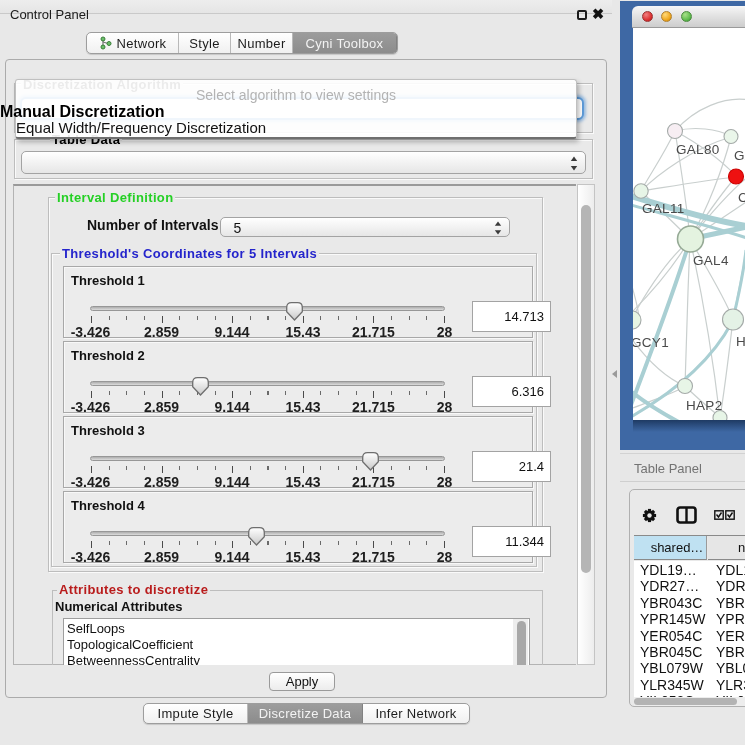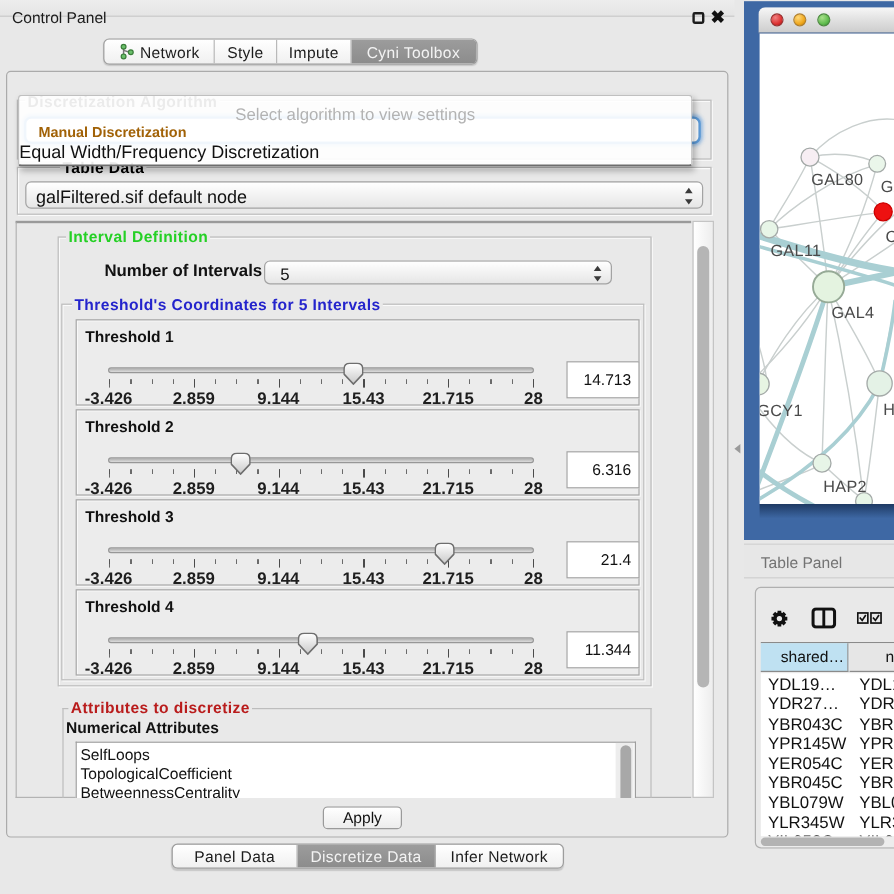--- a/index.html
+++ b/index.html
@@ -39,21 +39,21 @@
     background:#ececec; border:1px solid #a8a8a8; box-shadow:1px 1px 0 #f8f8f8, inset 1px 1px 0 #f8f8f8; }
   .tpanel .lab { position:absolute; left:7px; top:6px; font-size:13px; font-weight:bold; color:#111; }
   .track { position:absolute; left:26px; top:38.5px; width:355px; height:5px;
     background:linear-gradient(#adadad,#dcdcdc); border:1px solid #979797; border-radius:3px; }
   .ticks-min { position:absolute; left:26.5px; top:48.5px; width:355px; height:4px;
     background:repeating-linear-gradient(90deg, #6a6a6a 0 1px, transparent 1px 17.65px); }
   .ticks-maj { position:absolute; left:26.5px; top:48.5px; width:355px; height:7px;
     background:repeating-linear-gradient(90deg, #4a4a4a 0 1px, transparent 1px 70.6px); }
   .tlab { position:absolute; top:57px; transform:translateX(-50%); font-size:14px; font-weight:bold; color:#1e1e1e; }
   .thumb { position:absolute; top:34.5px; }
-  .vbox { position:absolute; left:408px; top:34px; width:61px; height:31px;
+  .vbox { position:absolute; left:408px; top:34px; width:79px; height:31px;
     background:#fff; border:1px solid #a3a3a3; font-size:13px; color:#111;
     text-align:right; padding-right:6px; line-height:29px; }
 
   
 
   
   #netframe { left:620px; top:1px; width:125px; height:449px; background:#3e68a4; }
   #nettitle { position:absolute; left:12px; top:5px; width:113px; height:22px;
      background:linear-gradient(#f7f7f7 0%, #e3e3e3 45%, #cdcdcd 100%);
      border-top-left-radius:6px; border-bottom:1px solid #9a9a9a; }
@@ -80,35 +80,34 @@
 
 <div class="abs seg-strip" style="left:86px; top:32px;">
   <div class="seg" style="width:92px;"><svg width="14" height="14" viewBox="0 0 14 14" style="margin-right:4px;">
         <line x1="4" y1="3" x2="4" y2="11" stroke="#777" stroke-width="1.2"></line>
         <line x1="4" y1="6" x2="9" y2="7.5" stroke="#777" stroke-width="1.2"></line>
         <circle cx="4" cy="3" r="2" fill="#6abf69" stroke="#3a7d3a"></circle>
         <circle cx="10" cy="7.5" r="2" fill="#6abf69" stroke="#3a7d3a"></circle>
         <circle cx="4" cy="11" r="2" fill="#6abf69" stroke="#3a7d3a"></circle>
       </svg>Network</div>
   <div class="seg" style="width:52px;">Style</div>
-  <div class="seg" style="width:62px;">Impute</div>
+  <div class="seg" style="width:62px;">Number</div>
   <div class="seg dark" style="width:104px;">Cyni Toolbox</div>
 </div>
 
 <div class="abs" id="mainpanel"></div>
 
 <div class="abs groupbox" style="left:14px; top:83px; width:579px; height:50px; background:#e9e9e9;"></div>
 <div class="abs gtitle" style="left:21px; top:76.5px; color:#222;">Discretization Algorithm</div>
 
 <div class="abs" style="left:20px; top:97px; width:564px; height:23px; background:#fff; border:2.5px solid #5d9bd8; border-radius:6px; box-shadow:0 0 3px 1.5px rgba(110,165,220,0.65);"></div>
 
 <div class="abs groupbox" style="left:14px; top:139px; width:579px; height:40px; background:#e9e9e9;"></div>
 <div class="abs gtitle" style="left:25px; top:132px;margin-left:25px;">Table Data</div>
 <div class="abs combo" style="left:21px; top:151px; width:565px; height:23px;">
-  <span style="position:absolute; left:8px; top:3.5px;">galFiltered.sif default node</span>
   <svg class="arr" style="top:4px;" width="8" height="15" viewBox="0 0 8 15">
       <path d="M4 0.5 L7.2 5 L0.8 5 Z" fill="#3a3a3a"></path>
       <path d="M4 14.5 L7.2 10 L0.8 10 Z" fill="#3a3a3a"></path>
     </svg>
 </div>
 
 <div class="abs" style="left:13px; top:184px; width:563px; height:481px; background:#e9e9e9; border:1px solid #b3b3b3; border-top:2px solid #9a9a9a; border-right:none;"></div>
 
 <div class="abs" style="left:577px; top:184px; width:18px; height:481px; background:linear-gradient(90deg,#ffffff,#ededed); border:1px solid #c4c4c4;"></div>
 <div class="abs" style="left:581px; top:205px; width:10px; height:368px; background:#b5b5b5; border-radius:5px;"></div>
@@ -204,25 +203,25 @@
 <div class="abs" style="left:63px; top:618px; width:467px; height:47px; background:#fff; border:1px solid #9e9e9e; border-bottom:none; overflow:hidden; font-size:13px; color:#111;">
   <div style="padding-left:3px; padding-top:2px; font-size:13px; line-height:16px;">SelfLoops<br>TopologicalCoefficient<br>BetweennessCentrality</div>
   <div style="position:absolute; right:1px; top:0; width:15px; height:46px; background:#ededed;"></div>
   <div style="position:absolute; right:3.5px; top:2px; width:9px; height:60px; background:#a8a8a8; border-radius:5px;"></div>
 </div>
 
 <div class="abs" style="left:269px; top:672px; width:66px; height:19px; background:linear-gradient(#ffffff,#ececec); border:1px solid #9a9a9a; border-radius:4px; text-align:center; font-size:13px; color:#111; line-height:17px;">Apply</div>
 
 <div class="abs" style="left:15px; top:78.5px; width:562px; height:60px; background:rgba(255,255,255,0.91); border:1px solid #c0c0c0; border-bottom:2px solid #6e6e6e; border-radius:3px; box-shadow:2px 3px 5px rgba(0,0,0,0.28); z-index:50;"></div>
 <div class="abs" style="left:15px; top:86.5px; width:562px; text-align:center; font-size:14px; color:#b3b3b3; z-index:51;">Select algorithm to view settings</div>
-<div class="abs bold" style="left:32px; top:103px; font-size:12px; color:#a16207; z-index:51;">Manual Discretization</div>
+<div class="abs bold" style="left:0; top:103px; font-size:16px; color:#000000; z-index:51;">Manual Discretization</div>
 <div class="abs" style="left:16px; top:118.5px; font-size:15px; color:#111; z-index:51;">Equal Width/Frequency Discretization</div>
 
 <div class="abs seg-strip" style="left:143px; top:703px; height:21px;">
-  <div class="seg" style="width:104px;">Panel Data</div>
+  <div class="seg" style="width:104px;">Impute Style</div>
   <div class="seg dark" style="width:115px;">Discretize Data</div>
   <div class="seg" style="width:106px;">Infer Network</div>
 </div>
 
 <div class="abs" style="left:612px; top:370px; width:0; height:0; border-top:4px solid transparent; border-bottom:4px solid transparent; border-right:5px solid #9a9a9a;"></div>
 
 <div class="abs" id="netframe">
   <div id="nettitle">
     <div class="light" style="left:9.5px; background:radial-gradient(circle at 35% 30%, #f08080, #dd3333 60%, #aa1111); border:1px solid #993333;"></div>
     <div class="light" style="left:29px; background:radial-gradient(circle at 35% 30%, #ffd97a, #f0a81f 60%, #c07d00); border:1px solid #b08030;"></div>

